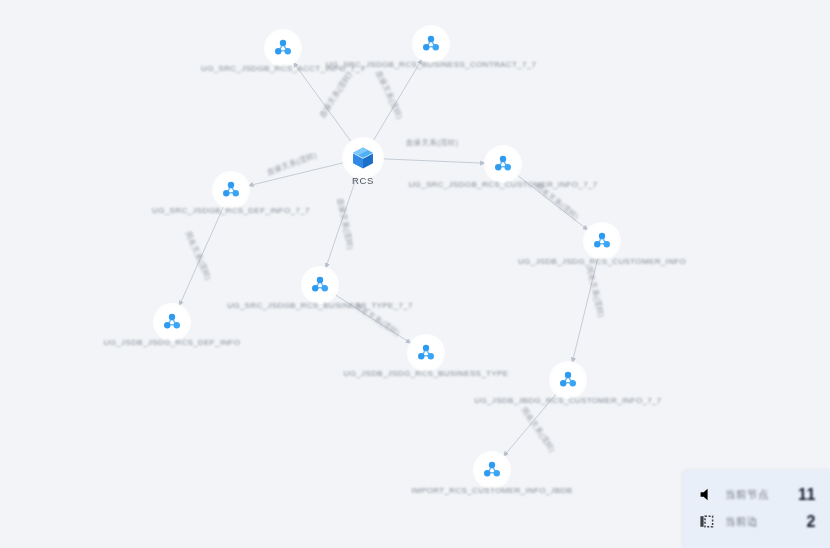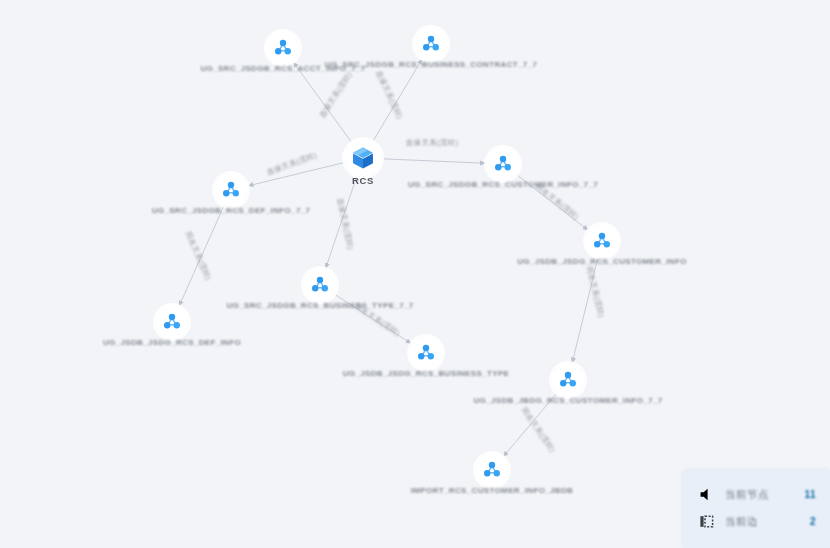--- a/index.html
+++ b/index.html
@@ -69,21 +69,20 @@
     top: 16px;
     left: 50%;
     transform: translateX(-50%);
     white-space: nowrap;
     font-size: 8px;
     letter-spacing: 0.35px;
     color: #7b828c;
     text-align: center;
     filter: blur(1.15px);
     opacity: 0.92;
-    font-weight: bold;
   }
   .node-label.root {
     top: 17px;
     font-size: 9.5px;
     color: #4f555e;
     letter-spacing: 0.6px;
     filter: blur(0.25px);
     opacity: 1;
   }
 
@@ -131,23 +130,23 @@
     flex: 1 1 auto;
     margin-left: 11px;
     font-size: 10.5px;
     color: #6f7681;
     letter-spacing: 0.5px;
     filter: blur(1.2px);
     white-space: nowrap;
   }
   .legend-count {
     flex: 0 0 auto;
-    font-size: 10px;
+    font-size: 16px;
     font-weight: 700;
-    color: #0369a1;
+    color: #0f172a;
     letter-spacing: 0.5px;
     filter: blur(0.85px);
   }
 </style>
 </head>
 <body>
 
 <div id="stage">
 
   <div id="graph-canvas">

